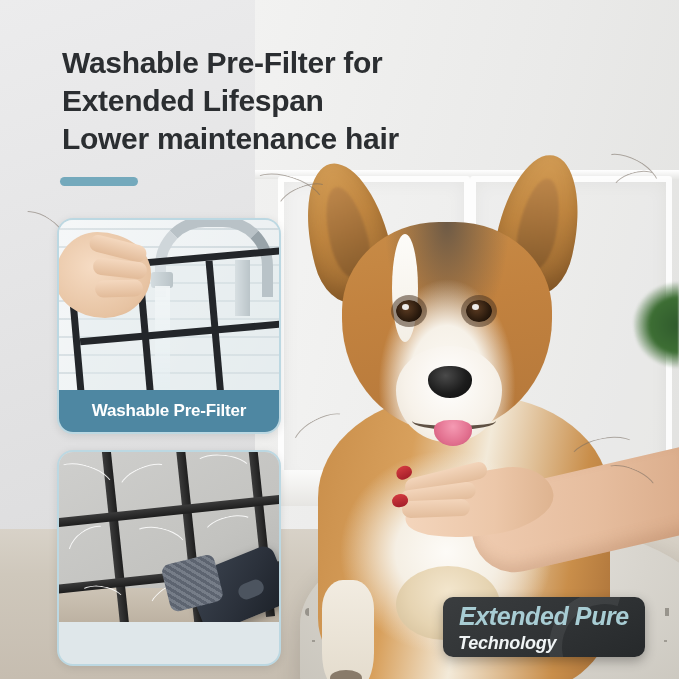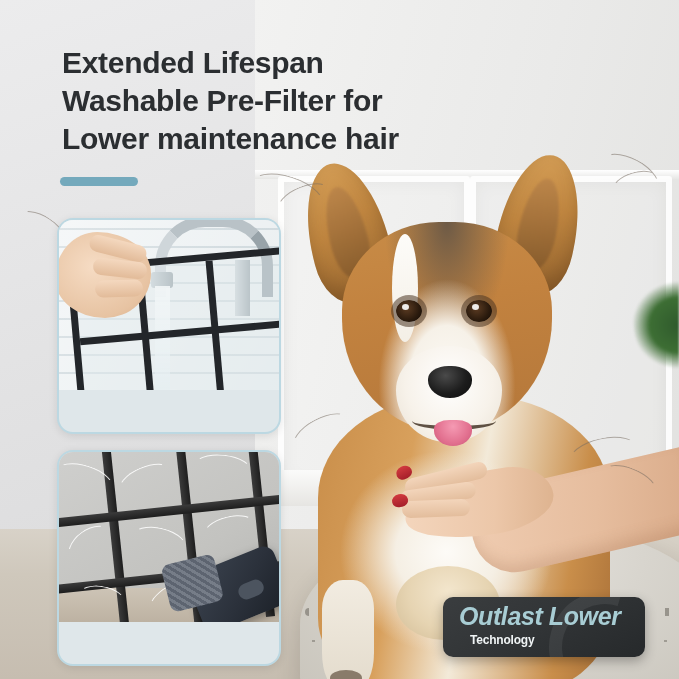--- a/index.html
+++ b/index.html
@@ -193,22 +193,22 @@
   
   .badge{position:absolute;left:443px;top:597px;width:202px;height:60px;
          border-radius:10px;overflow:hidden;
          background:linear-gradient(150deg,#3a3d3f 0%,#313436 50%,#26292b 100%);
          box-shadow:0 4px 12px rgba(0,0,0,.3);}
   .badge-mark{position:absolute;right:-16px;top:-6px;width:86px;height:86px;
               border:13px solid rgba(255,255,255,.07);border-radius:50%;
               border-right-color:transparent;transform:rotate(-28deg);}
   .badge-title{position:absolute;left:16px;top:5px;font-size:25px;font-style:italic;
                font-weight:bold;color:#a8cdd4;letter-spacing:-.4px;}
-  .badge-sub{position:absolute;left:27px;top:36px;font-size:12px;
-             font-weight:bold;color:#f0f4f5;letter-spacing:-.2px;}
+  .badge-sub{position:absolute;left:15px;top:36px;font-size:18px;
+             font-weight:bold;color:#f0f4f5;letter-spacing:-.2px;font-style:italic;}
 </style>
 </head>
 <body>
 
 <div class="stage">
 
   <div class="bg"></div>
   <div class="wall"></div>
   <div class="rail"></div>
   <div class="panel p1"></div>
@@ -259,22 +259,22 @@
   <div class="hair h1"></div>
   <div class="hair h2"></div>
   <div class="hair h3"></div>
   <div class="hair h4"></div>
   <div class="hair h5"></div>
   <div class="hair h6"></div>
   <div class="hair h7"></div>
   <div class="hair h8"></div>
 
   <div class="headline">
+    <div>Washable Pre-Filter for</div>
     <div>Extended Lifespan</div>
-    <div>Washable Pre-Filter for</div>
     <div>Lower maintenance hair</div>
   </div>
   <div class="accent-bar"></div>
 
   <div class="card c1">
     <div class="card-photo">
       <div class="c1bg"></div>
       <div class="c1tile"></div>
       <div class="faucet"></div>
       <div class="faucet-stem"></div>
@@ -285,20 +285,21 @@
         <div class="gv" style="left:62px"></div>
         <div class="gv" style="left:132px"></div>
         <div class="gh" style="top:66px"></div>
       </div>
       <div class="hand1">
         <div class="fg" style="left:34px;top:8px;width:58px;transform:rotate(14deg)"></div>
         <div class="fg" style="left:38px;top:28px;width:54px;transform:rotate(6deg)"></div>
         <div class="fg" style="left:40px;top:48px;width:48px;transform:rotate(-2deg)"></div>
       </div>
     </div>
+    <div class="card-caption">Washable Pre-Filter</div>
   </div>
 
   <div class="card c2">
     <div class="card-photo">
       <div class="c2bg"></div>
       <div class="c2floor"></div>
       <div class="filter2">
         <div class="bv" style="left:62px"></div>
         <div class="bv" style="left:136px"></div>
         <div class="bv" style="left:208px"></div>
@@ -315,17 +316,17 @@
       </div>
       <div class="brush">
         <div class="brush-head"></div>
         <div class="brush-btn"></div>
       </div>
     </div>
   </div>
 
   <div class="badge">
     <div class="badge-mark"></div>
-    <div class="badge-title">Outlast Lower</div>
+    <div class="badge-title">Extended Pure</div>
     <div class="badge-sub">Technology</div>
   </div>
 
 </div>
 
 </body></html>

